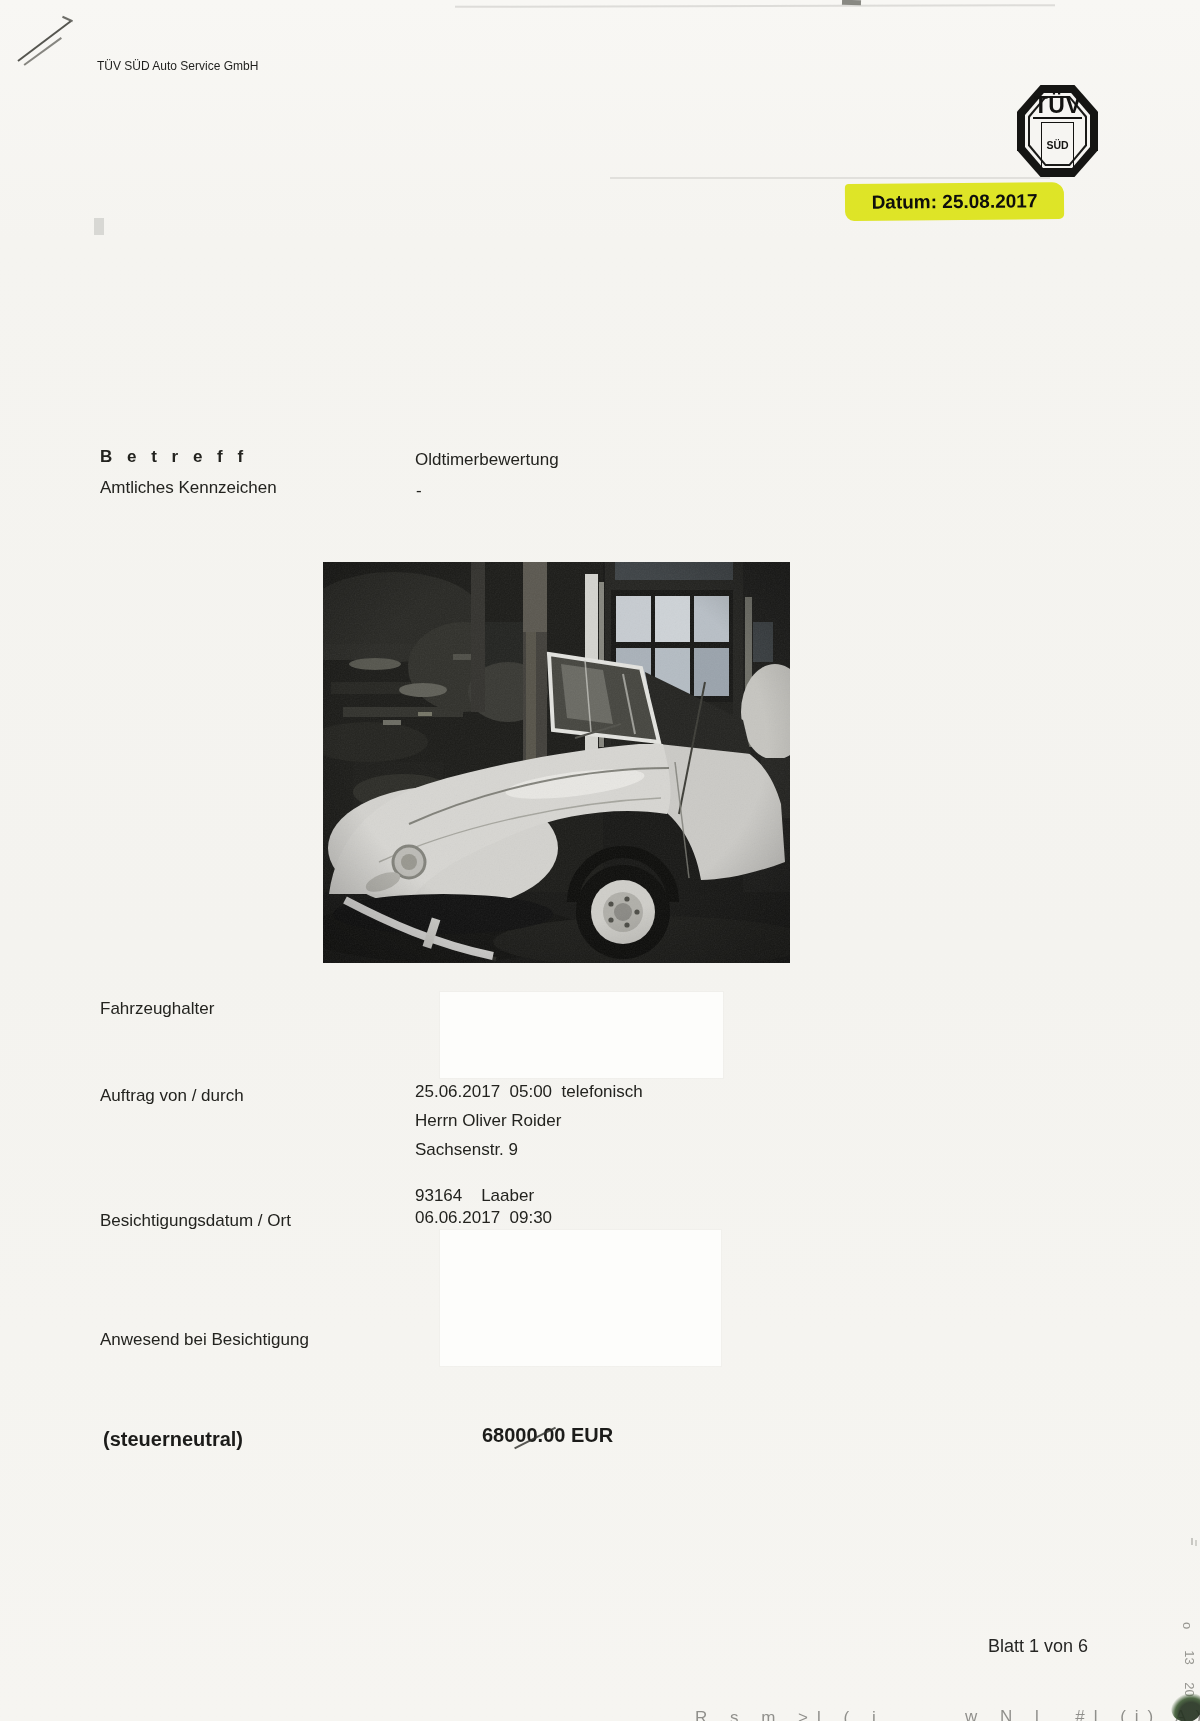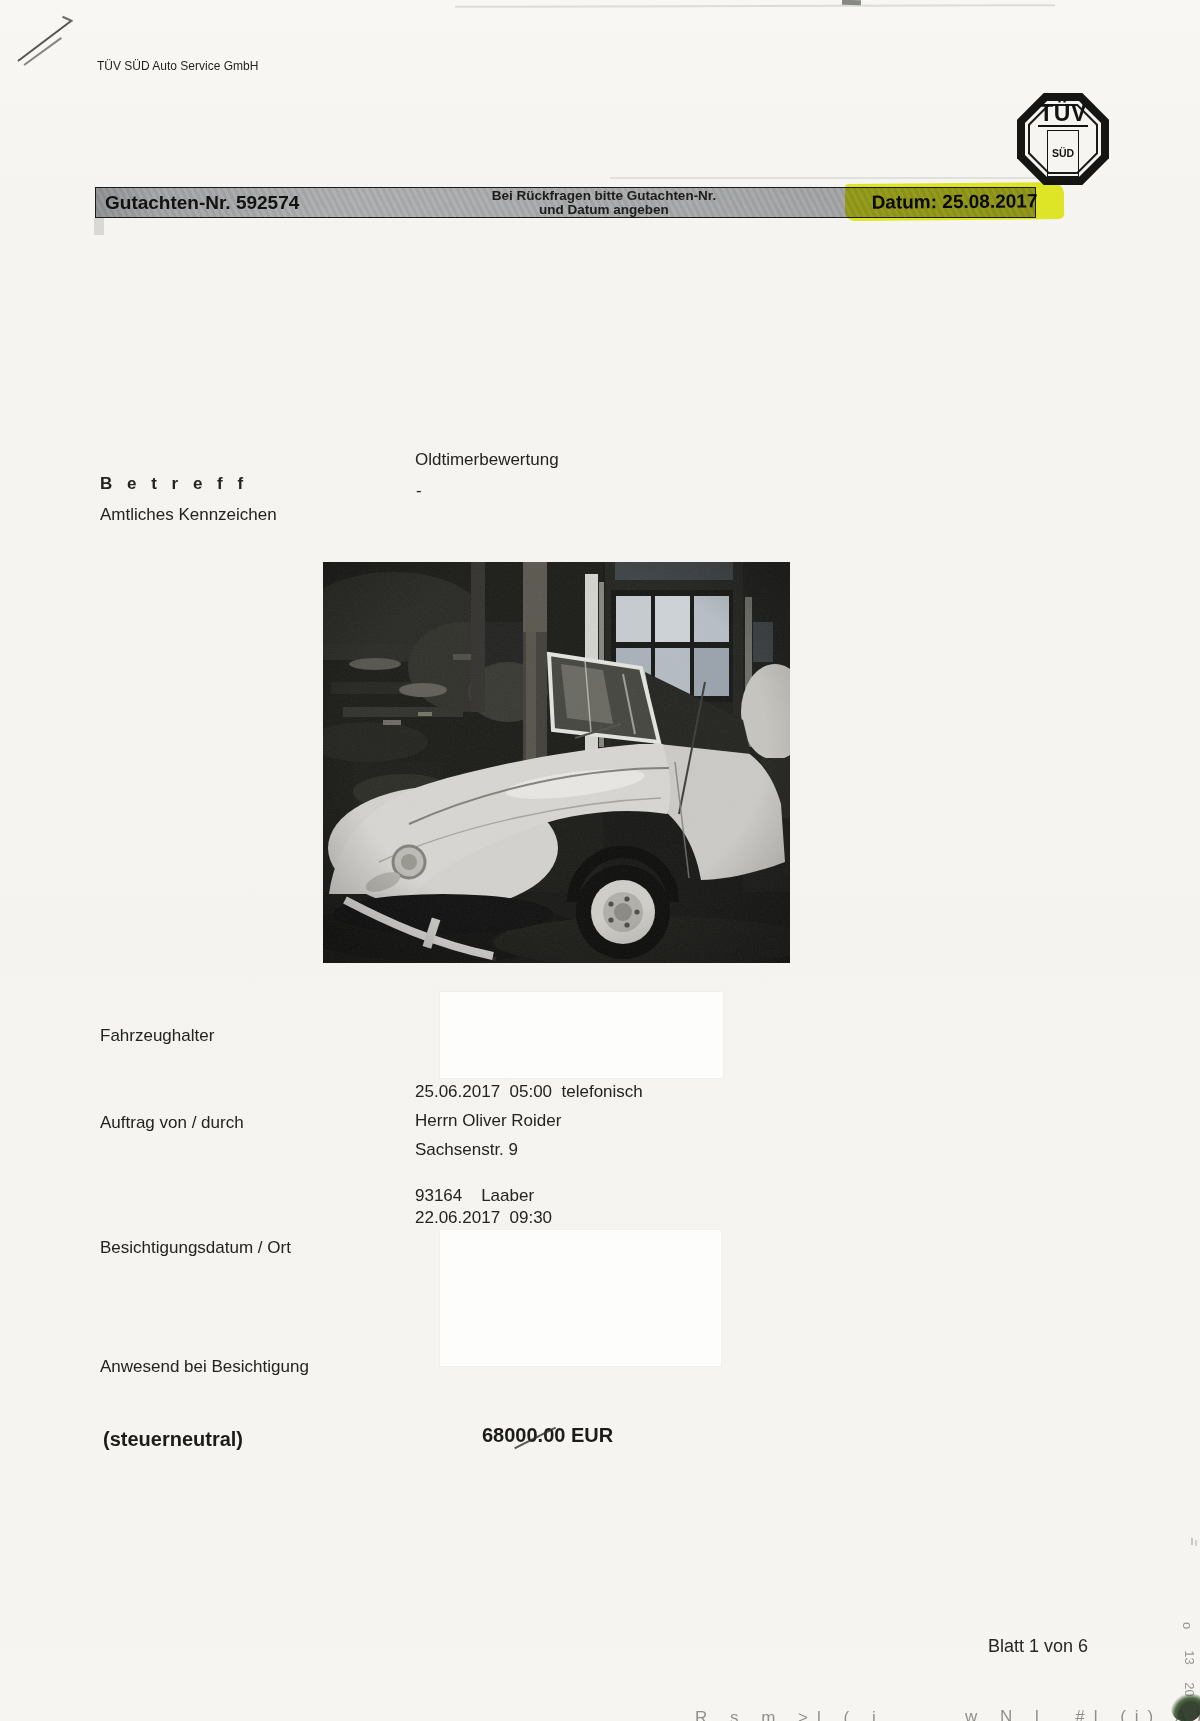--- a/index.html
+++ b/index.html
@@ -4,30 +4,30 @@
 <style>
   html,body{margin:0;padding:0;background:#e9e8e4;}
   #page{
     position:relative;width:1200px;height:1721px;margin:0 auto;
     background:linear-gradient(180deg,#f8f7f4 0%, var(--page-bg,#f5f4f0) 14%, #f4f3ef 55%, #f6f5f1 100%);
     overflow:hidden;
     font-family:"Liberation Sans","DejaVu Sans",sans-serif;
     color:#222220;
   }
   .abs{position:absolute;}
-  .label{font-size:17px;color:#23231f;margin-top:27px;}
+  .label{font-size:17px;color:#23231f;}
   .val{font-size:17px;color:#23231f;white-space:pre;}
 
   
   .company{left:97px;top:59px;font-size:12px;color:#1f1f1d;}
   .contact{left:396px;top:58px;font-size:15.5px;line-height:20.7px;color:#1f1f1d;}
 
   
   .oct{clip-path:polygon(29% 0,71% 0,100% 29%,100% 71%,71% 100%,29% 100%,0 71%,0 29%);}
-  .logo{left:1017px;top:93px;width:92px;height:92px;}
+  .logo{left:1017px;top:85px;width:81px;height:92px;}
   .logo .l1{position:absolute;inset:0;background:#151513;}
   .logo .l2{position:absolute;inset:8px;background:#f6f5f2;}
   .logo .l3{position:absolute;inset:11px;background:#1a1a18;}
   .logo .l4{position:absolute;inset:13px;background:#f6f5f2;}
   .logo .content{position:absolute;inset:0;display:flex;flex-direction:column;align-items:center;justify-content:center;gap:1px;}
   .logo .tuv{font-weight:bold;font-size:23px;letter-spacing:.5px;color:#131311;line-height:22px;border-bottom:2px solid #131311;padding:0 1px 1px;}
   .logo .sud{font-weight:bold;font-size:10.5px;color:#131311;border:1.6px solid #131311;padding:16px 4px;line-height:13px;margin-top:2px;}
 
   
   .refbar{
@@ -89,27 +89,20 @@
     <div class="oct l1"></div>
     <div class="oct l2"></div>
     <div class="oct l3"></div>
     <div class="oct l4"></div>
     <div class="content">
       <div class="tuv">TÜV</div>
       <div class="sud">SÜD</div>
     </div>
   </div>
 
-  <div class="abs refbar">
-    <div class="nr">Gutachten-Nr. 592574</div>
-    <div class="note">
-      <div>Bei Rückfragen bitte Gutachten-Nr.</div>
-      <div>und Datum angeben</div>
-    </div>
-  </div>
   <div class="abs hl">
     <div class="datum">Datum: 25.08.2017</div>
   </div>
   <div class="abs" style="left:94px;top:218px;width:10px;height:17px;background:#c4c4c1;opacity:.6;"></div>
 
 
   <div class="abs label betreff" style="left:100px;top:447px;">B e t r e f f</div>
   <div class="abs val" style="left:415px;top:450px;">Oldtimerbewertung</div>
   <div class="abs label" style="left:100px;top:478px;">Amtliches Kennzeichen</div>
   <div class="abs val" style="left:416px;top:481px;">-</div>
@@ -212,21 +205,21 @@
   <div class="abs label" style="left:100px;top:999px;">Fahrzeughalter</div>
   <div class="abs redact" style="left:440px;top:992px;width:283px;height:86px;"></div>
 
   <div class="abs label" style="left:100px;top:1086px;">Auftrag von / durch</div>
   <div class="abs val" style="left:415px;top:1082px;">25.06.2017  05:00  telefonisch</div>
   <div class="abs val" style="left:415px;top:1111px;">Herrn Oliver Roider</div>
   <div class="abs val" style="left:415px;top:1140px;">Sachsenstr. 9</div>
   <div class="abs val" style="left:415px;top:1186px;">93164    Laaber</div>
 
   <div class="abs label" style="left:100px;top:1211px;">Besichtigungsdatum / Ort</div>
-  <div class="abs val" style="left:415px;top:1208px;">22.06.2017  09:30</div>
+  <div class="abs val" style="left:415px;top:1208px;">06.06.2017  09:30</div>
   <div class="abs redact" style="left:440px;top:1230px;width:281px;height:136px;"></div>
   <div class="abs label" style="left:100px;top:1330px;">Anwesend bei Besichtigung</div>
 
   <div class="abs wert" style="left:103px;top:1424px;width:330px;">
     <div>(steuerneutral)</div>
   </div>
   <div class="abs wertval" style="left:482px;top:1424px;">68000.00 EUR</div>
   <div class="abs" style="left:512px;top:1437px;width:46px;height:1.6px;background:#2e2e2a;opacity:.8;transform:rotate(-27deg);"></div>
 
   <div class="abs blatt" style="left:988px;top:1636px;">Blatt 1 von 6</div>

